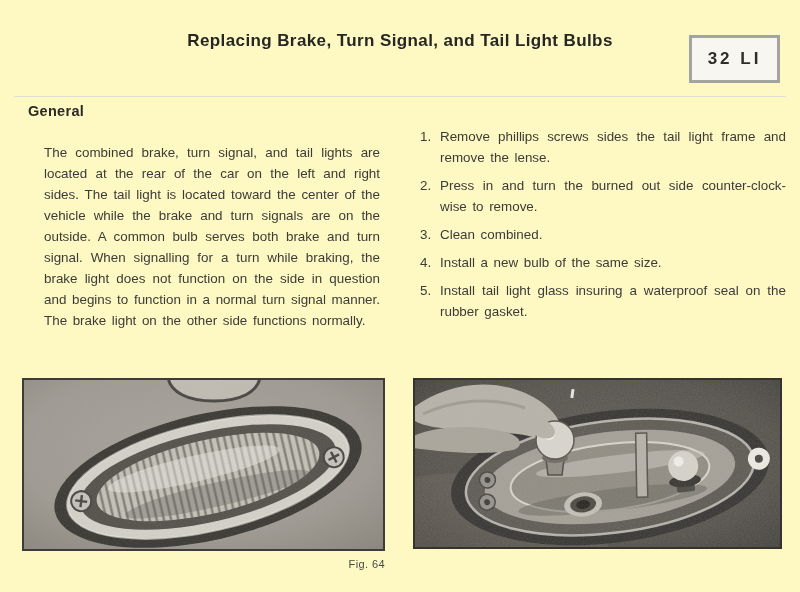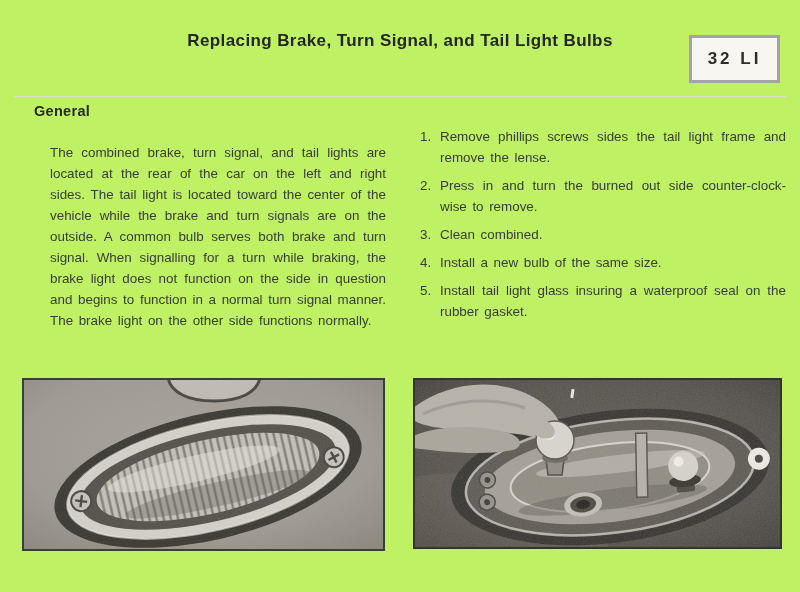--- a/index.html
+++ b/index.html
@@ -1,36 +1,36 @@
 <!DOCTYPE html>
 <html><head>
 <meta charset="utf-8">
 <style>
   html,body{margin:0;padding:0;background:#e8e7e2;}
   .page{
     position:relative;width:800px;height:592px;margin:0 auto;
-    background:#bef264;overflow:hidden;
+    background:#fef9c3;overflow:hidden;
     font-family:"Liberation Sans",sans-serif;color:#3c3b38;
   }
   .page-title{
     position:absolute;left:0;right:0;top:31px;text-align:center;
     font-size:17px;font-weight:bold;letter-spacing:.4px;color:#262624;
   }
   .badge{
     position:absolute;left:689px;top:35px;width:85px;height:42px;
     border:3px solid #a3a3a3;background:#f7f6f1;
     display:flex;align-items:center;justify-content:center;
     font-size:17px;font-weight:bold;letter-spacing:3px;color:#2e2d2b;
   }
   .top-rule{
     position:absolute;left:14px;top:96px;width:772px;height:1px;
     background:#dfddd5;
   }
   .col{position:absolute;top:103px;}
-  .col-left{left:34px;width:368px;}
+  .col-left{left:28px;width:368px;}
   .col-right{left:420px;width:366px;}
   .col h2{
     margin:0;font-size:14.5px;font-weight:bold;letter-spacing:.3px;color:#2a2927;
   }
   .col p{
     margin:23px 16px 0;font-size:13.4px;line-height:21px;
     text-align:justify;word-spacing:.14em;color:#3c3b38;
   }
   .steps{margin-top:23px;display:flex;flex-direction:column;gap:7px;}
   .step{display:flex;font-size:13.4px;line-height:21px;color:#3c3b38;}
@@ -121,20 +121,21 @@
           <path d="M-6 0 H6 M0 -6 V6" stroke="#44423d" stroke-width="2.4" transform="rotate(20)"></path>
         </g>
         <g transform="translate(127,9)">
           <circle r="10" fill="#c9c6be" stroke="#44423d" stroke-width="2"></circle>
           <path d="M-6 0 H6 M0 -6 V6" stroke="#44423d" stroke-width="2.4" transform="rotate(-15)"></path>
         </g>
       </g>
       <rect width="363" height="173" filter="url(#grain64)" opacity="0.4"></rect>
       <rect x="1" y="1" width="361" height="171" fill="none" stroke="#3e3c38" stroke-width="2"></rect>
     </svg>
+    <figcaption class="figcap">Fig. 64</figcaption>
   </figure>
 
   <figure class="fig fig-right" style="margin:0">
     <svg width="369" height="171" viewBox="0 0 369 171" role="img">
       <defs>
         <radialGradient id="bg65" cx="52%" cy="48%" r="80%">
           <stop offset="0%" stop-color="#5f5c55"></stop>
           <stop offset="60%" stop-color="#53504a"></stop>
           <stop offset="100%" stop-color="#3a3833"></stop>
         </radialGradient>

